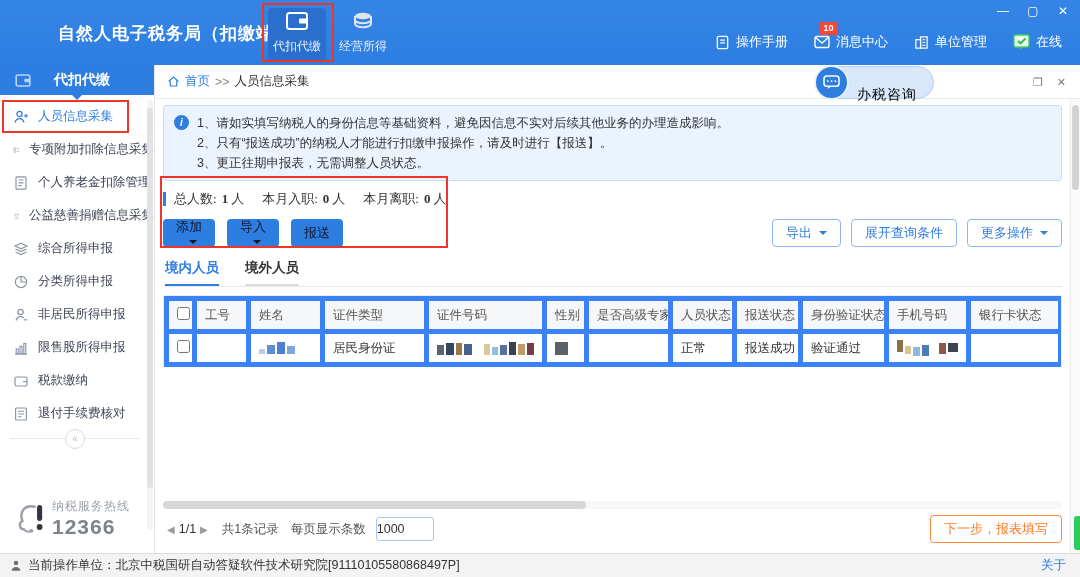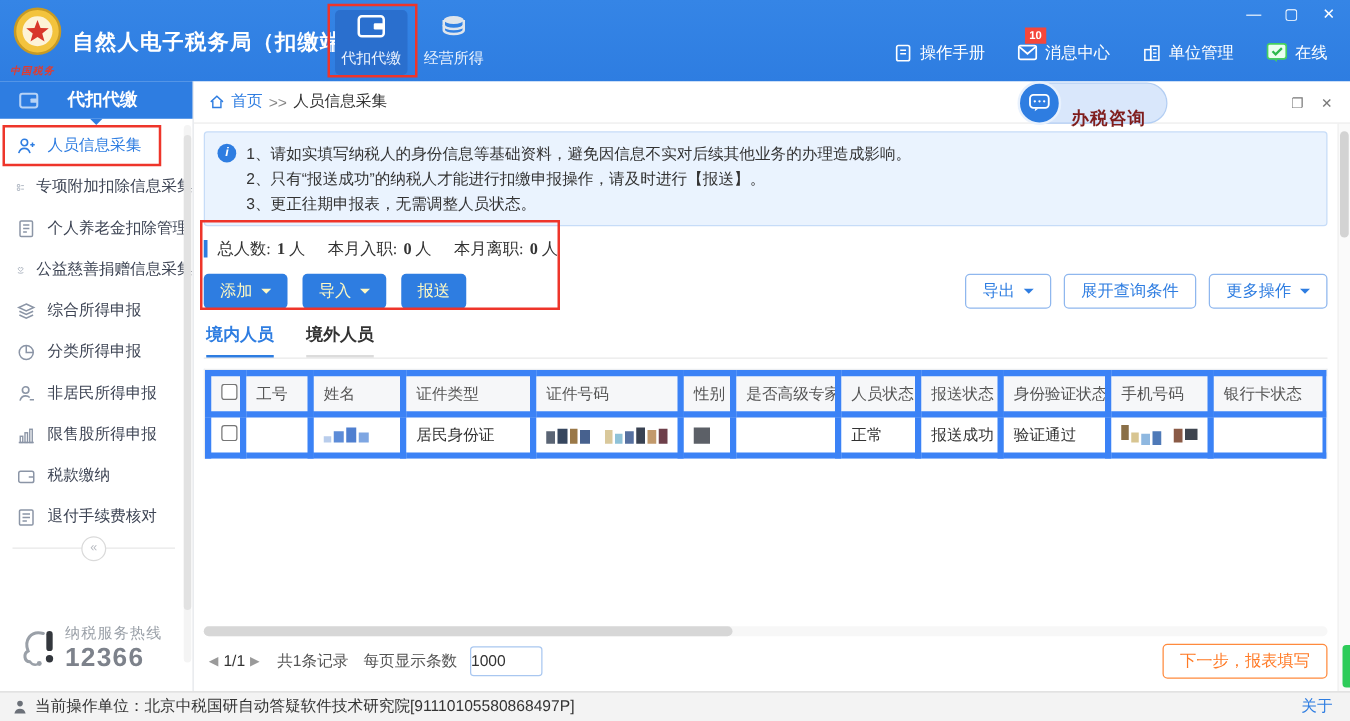--- a/index.html
+++ b/index.html
@@ -40,38 +40,38 @@
   
   .main { position:absolute; left:155px; top:65px; right:0; bottom:24px; background:#fff; }
   .breadcrumb-bar { height:34px; border-bottom:1px solid #e9e9e9; display:flex; align-items:center; padding-left:12px; font-size:12.5px; gap:5px; background:#fff; }
   .bc-home { color:#2e7de1; cursor:pointer; }
   .bc-sep { color:#888; }
   .bc-cur { color:#333; }
   .inner-controls { position:absolute; right:14px; top:11px; display:flex; gap:14px; color:#7a7a7a; font-size:11px; z-index:6; }
   .inner-controls span { cursor:pointer; }
   .consult { position:absolute; left:660px; top:1px; height:33px; display:flex; align-items:center; background:#d9e7fb; border:1px solid #b3cef3; border-radius:17px; padding-right:16px; z-index:6; cursor:pointer; }
   .consult-ic { width:35px; height:35px; border-radius:50%; background:#2e7de1; border:2px solid #e8f1fd; display:flex; align-items:center; justify-content:center; margin-left:-2px; }
-  .consult-label { font-size:14px; font-weight:bold; color:#7f1d1d; margin-left:8px; letter-spacing:1px;margin-top:24px; }
+  .consult-label { font-size:14px; font-weight:normal; color:#000000; margin-left:8px; letter-spacing:1px;margin-top:24px; }
 
   .content { position:absolute; left:0; top:34px; right:10px; bottom:0; padding:6px 8px 6px 8px; display:flex; flex-direction:column; background:#fff; }
 
   .notice { border:1px solid #c6dcf8; background:#eaf3fe; border-radius:3px; padding:7px 10px; display:flex; gap:8px; }
   .notice-icon { width:15px; height:15px; border-radius:50%; background:#2e7de1; color:#fff; font-size:10px; font-weight:bold; text-align:center; line-height:15px; flex:none; margin-top:2px; font-style:italic; }
   .notice-lines { font-size:12.5px; color:#333; line-height:18px; }
   .notice-lines div { margin-bottom:0; padding:1px 0; }
 
   .stats { margin-top:8px; display:flex; align-items:center; font-size:13px; color:#333; height:20px;font-family:Liberation Serif, serif; }
   .stats-bar { width:3px; height:14px; background:#2e7de1; margin-right:8px; }
   .stats b { font-weight:bold; margin:0 3px 0 5px; }
   .stats .seg { margin-right:18px; display:flex; align-items:center; }
 
   .btnrow { margin-top:10px; display:flex; align-items:center; }
   .btn { height:28px; border-radius:4px; font-size:13px; display:inline-flex; align-items:center; justify-content:center; cursor:pointer; padding:0 13px; }
   .btn .caret { width:0; height:0; border:4px solid transparent; border-top-color:currentColor; margin-left:7px; margin-top:4px; }
-  .btn-solid { background:#2e7de1; color:#fef9c3; margin-right:12px; }
+  .btn-solid { background:#2e7de1; color:#0f172a; margin-right:12px;flex-direction:column; }
   .btn-outline { background:#fff; color:#2e7de1; border:1px solid #8fb7ee; margin-left:10px; }
   .right-group { margin-left:auto; display:flex; }
 
   .tabs { margin-top:12px; border-bottom:1px solid #e9e9e9; display:flex; gap:26px; padding-left:2px; }
   .tab { font-size:13.5px; padding-bottom:7px; cursor:pointer; color:#333; font-weight:bold; border-bottom:2px solid transparent; }
   .tab.active { color:#2e7de1; border-bottom-color:#2e7de1; }
   .tab.inactive { border-bottom-color:#dcdcdc; }
 
   .table-wrap { margin-top:8px; overflow:hidden; border:1px solid #eceef1; border-bottom:none; }
   table { border-collapse:collapse; table-layout:fixed; width:966px; }
@@ -107,28 +107,20 @@
   
   .anno { position:absolute; border:2px solid #ee352a; z-index:20; pointer-events:none; }
   .anno-1 { left:262px; top:3px; width:72px; height:59px; }
   .anno-2 { left:2px; top:100px; width:127px; height:33px; }
   .anno-3 { left:160px; top:176px; width:288px; height:72px; }
 </style>
 </head>
 <body>
 
 <div class="titlebar">
-  <div class="logo-wrap">
-    <svg width="44" height="44" viewBox="0 0 44 44">
-      <circle cx="22" cy="21" r="18" fill="#f3c33d" stroke="#c79a24" stroke-width="2"></circle>
-      <circle cx="22" cy="21" r="12" fill="#fdf3d8"></circle>
-      <path d="M22 12l2.4 6.4 6.6.3-5.2 4.2 1.8 6.4-5.6-3.8-5.6 3.8 1.8-6.4-5.2-4.2 6.6-.3z" fill="#d8372b"></path>
-    </svg>
-    <span class="logo-cn">中国税务</span>
-  </div>
   <div class="app-title">自然人电子税务局（扣缴端）</div>
 
   <div class="top-tab top-tab-1 active">
     <span class="ticon">
       <svg width="24" height="22" viewBox="0 0 24 22">
           <rect x="2" y="3" width="20" height="16" rx="2.5" fill="none" stroke="#fff" stroke-width="2"></rect>
           <path d="M2 8h20" stroke="#fff" stroke-width="0"></path>
           <rect x="14" y="8.5" width="8" height="5" rx="1" fill="#fff"></rect>
         </svg>
     </span>

